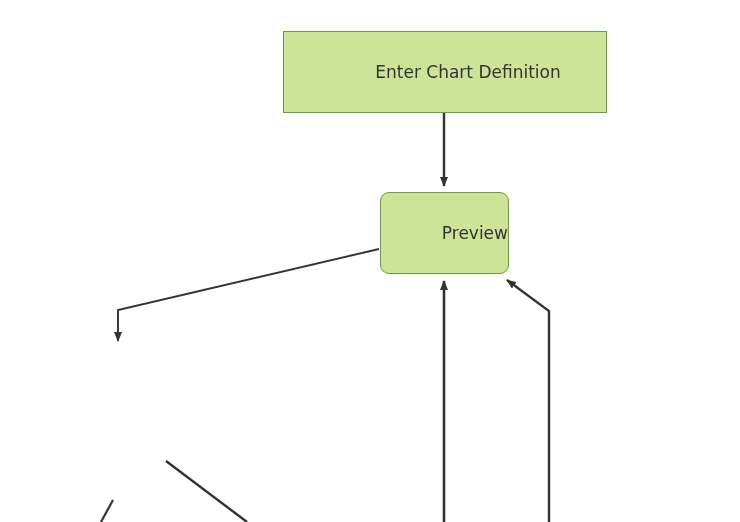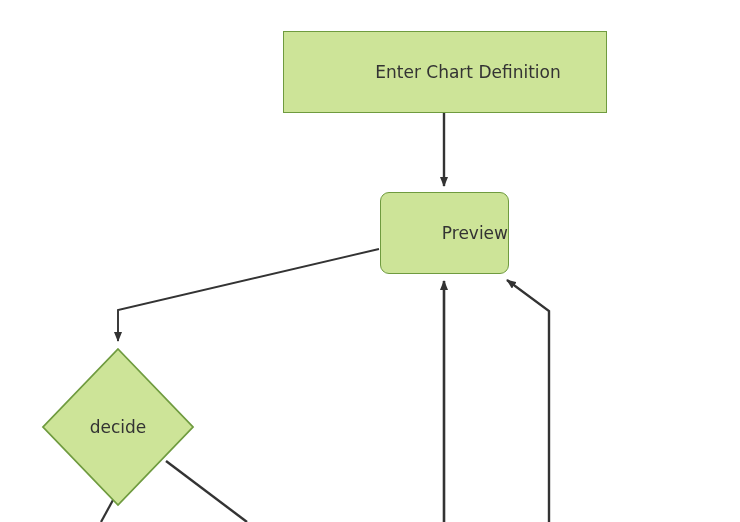--- a/index.html
+++ b/index.html
@@ -101,20 +101,14 @@
   </svg>
 
   <div class="node process" style="left:283px; top:31px; width:324px; height:82px;">
     <span class="node-label">Enter Chart Definition</span>
   </div>
 
   <div class="node rounded" style="left:380px; top:192px; width:129px; height:82px;">
     <span class="node-label">Preview</span>
   </div>
 
-  <div class="diamond-wrap" style="left:42px; top:348px; width:152px; height:158px;">
-    <svg width="152" height="158" viewBox="0 0 152 158" xmlns="http://www.w3.org/2000/svg">
-      <polygon points="76,1 151,79 76,157 1,79" fill="#cde498" stroke="#6f9b3f" stroke-width="1.8" stroke-linejoin="miter"></polygon>
-    </svg>
-    <div class="diamond-label">decide</div>
-  </div>
 
 </div>
 
 </body></html>

